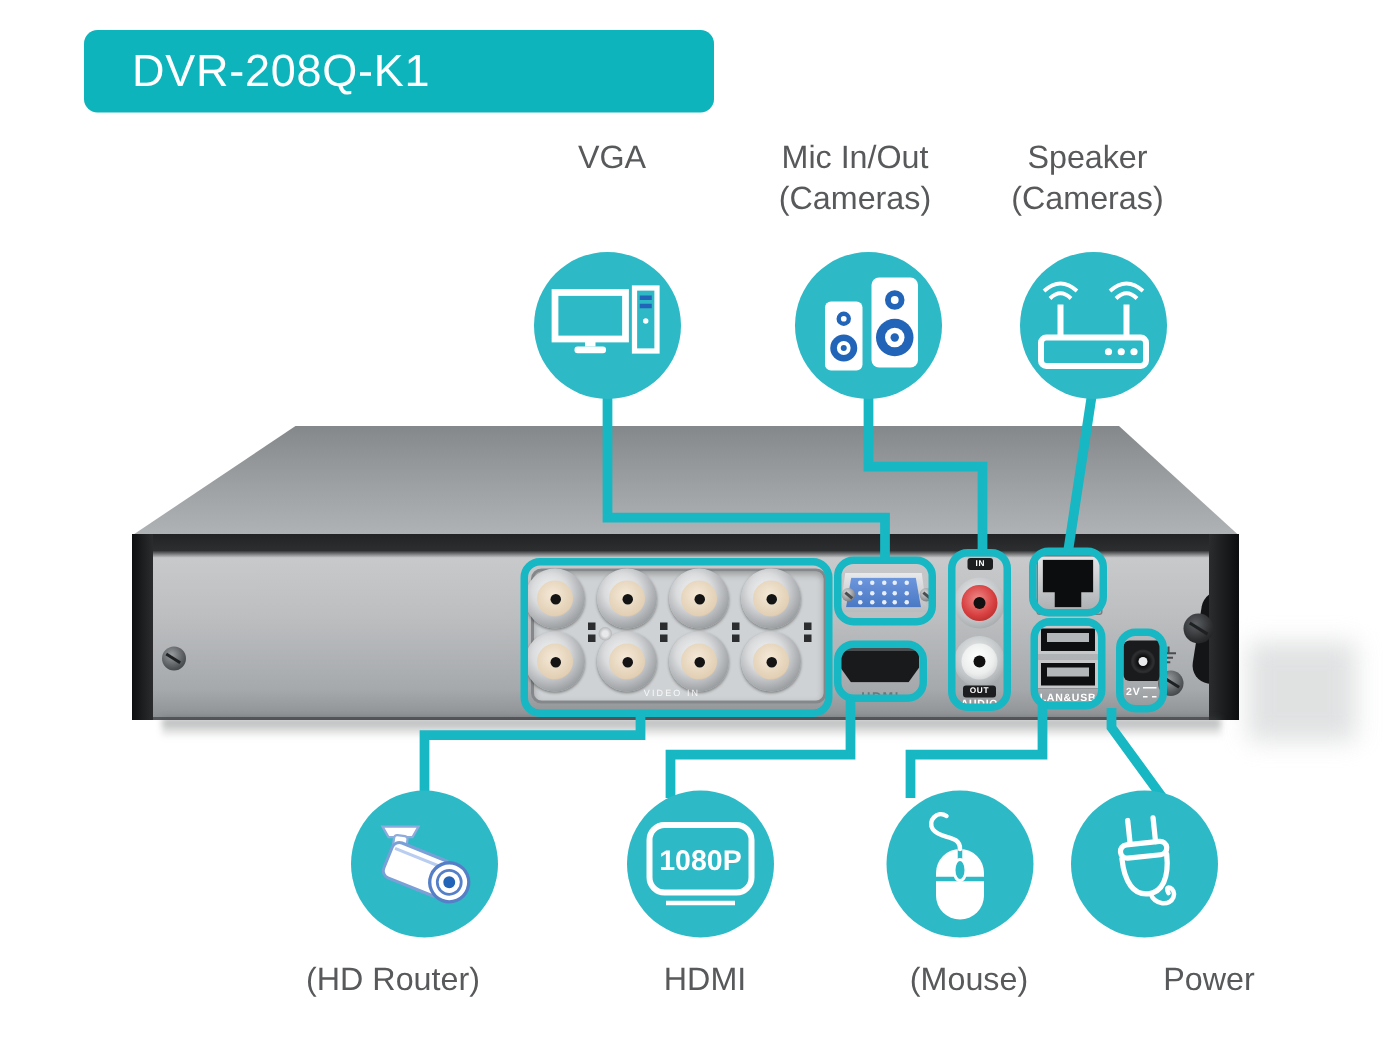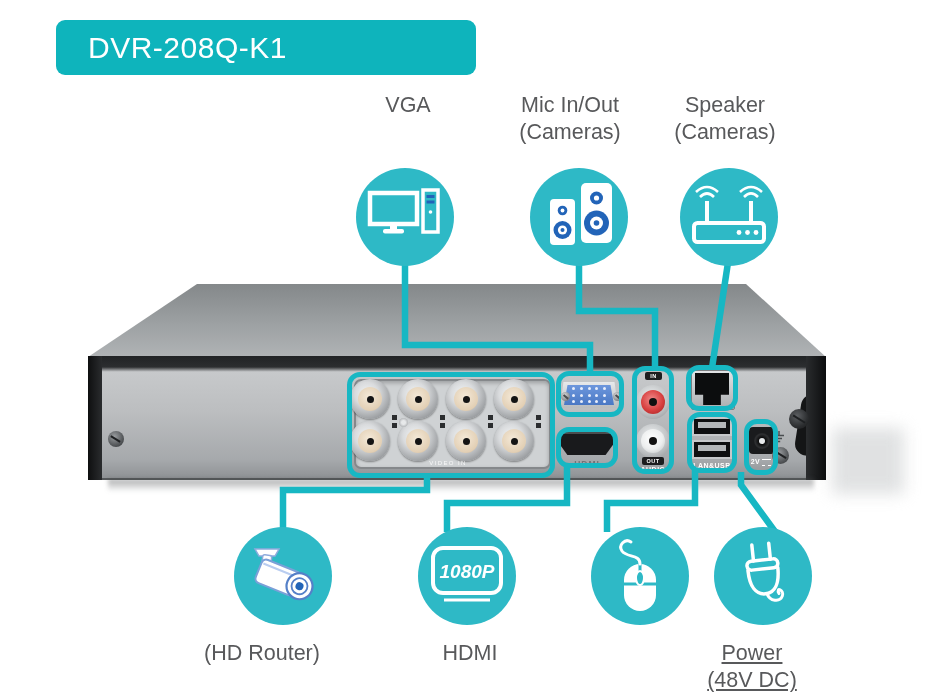--- a/index.html
+++ b/index.html
@@ -9,21 +9,21 @@
 
   
   .model-badge{left:56px;top:20px;width:420px;height:55px;background:#0eb4bc;border-radius:9px;
     color:#fff;font-size:30px;line-height:55px;padding-left:32px;box-sizing:border-box;letter-spacing:.5px;}
 
   
   .callout-label{width:220px;text-align:center;color:#58595b;font-size:21.5px;line-height:27px;}
 
   
   .bubble{width:98px;height:98px;border-radius:50%;background:#2eb9c6;display:flex;
-    align-items:flex-start;justify-content:center;font-style:italic;}
+    align-items:flex-end;justify-content:center;}
   .bubble svg{width:96px;height:96px;}
 
   
   .top-face{left:88px;top:284px;width:738px;height:73px;
     background:linear-gradient(180deg,#84888a 0%,#9da1a3 55%,#b0b3b5 100%);
     clip-path:polygon(109px 0,658px 0,738px 73px,0 73px);}
   .front-face{left:102px;top:356px;width:704px;height:122px;
     background:linear-gradient(180deg,#212325 0%,#2c2e30 9%,#c7c9cb 13%,#bcbec0 45%,#a6a9ac 85%,#8f9295 100%);
     border-bottom:2px solid #55585a;}
   .edge-left{left:88px;top:356px;width:14px;height:124px;background:linear-gradient(90deg,#0e0f10,#2a2c2e);}
@@ -293,19 +293,19 @@
     </svg>
   </div>
 
   <div class="abs callout-label" style="left:152px;top:640px;">
     <div>(HD Router)</div>
   </div>
   <div class="abs callout-label" style="left:360px;top:640px;">
     <div>HDMI</div>
   </div>
   <div class="abs callout-label" style="left:536px;top:640px;">
-  </div>
-  <div class="abs callout-label" style="left:642px;top:640px;text-decoration:underline;">
+    <div>(Mouse)</div>
+  </div>
+  <div class="abs callout-label" style="left:696px;top:640px;">
     <div>Power</div>
-    <div>(48V DC)</div>
   </div>
 
 </div>
 
 </body></html>

